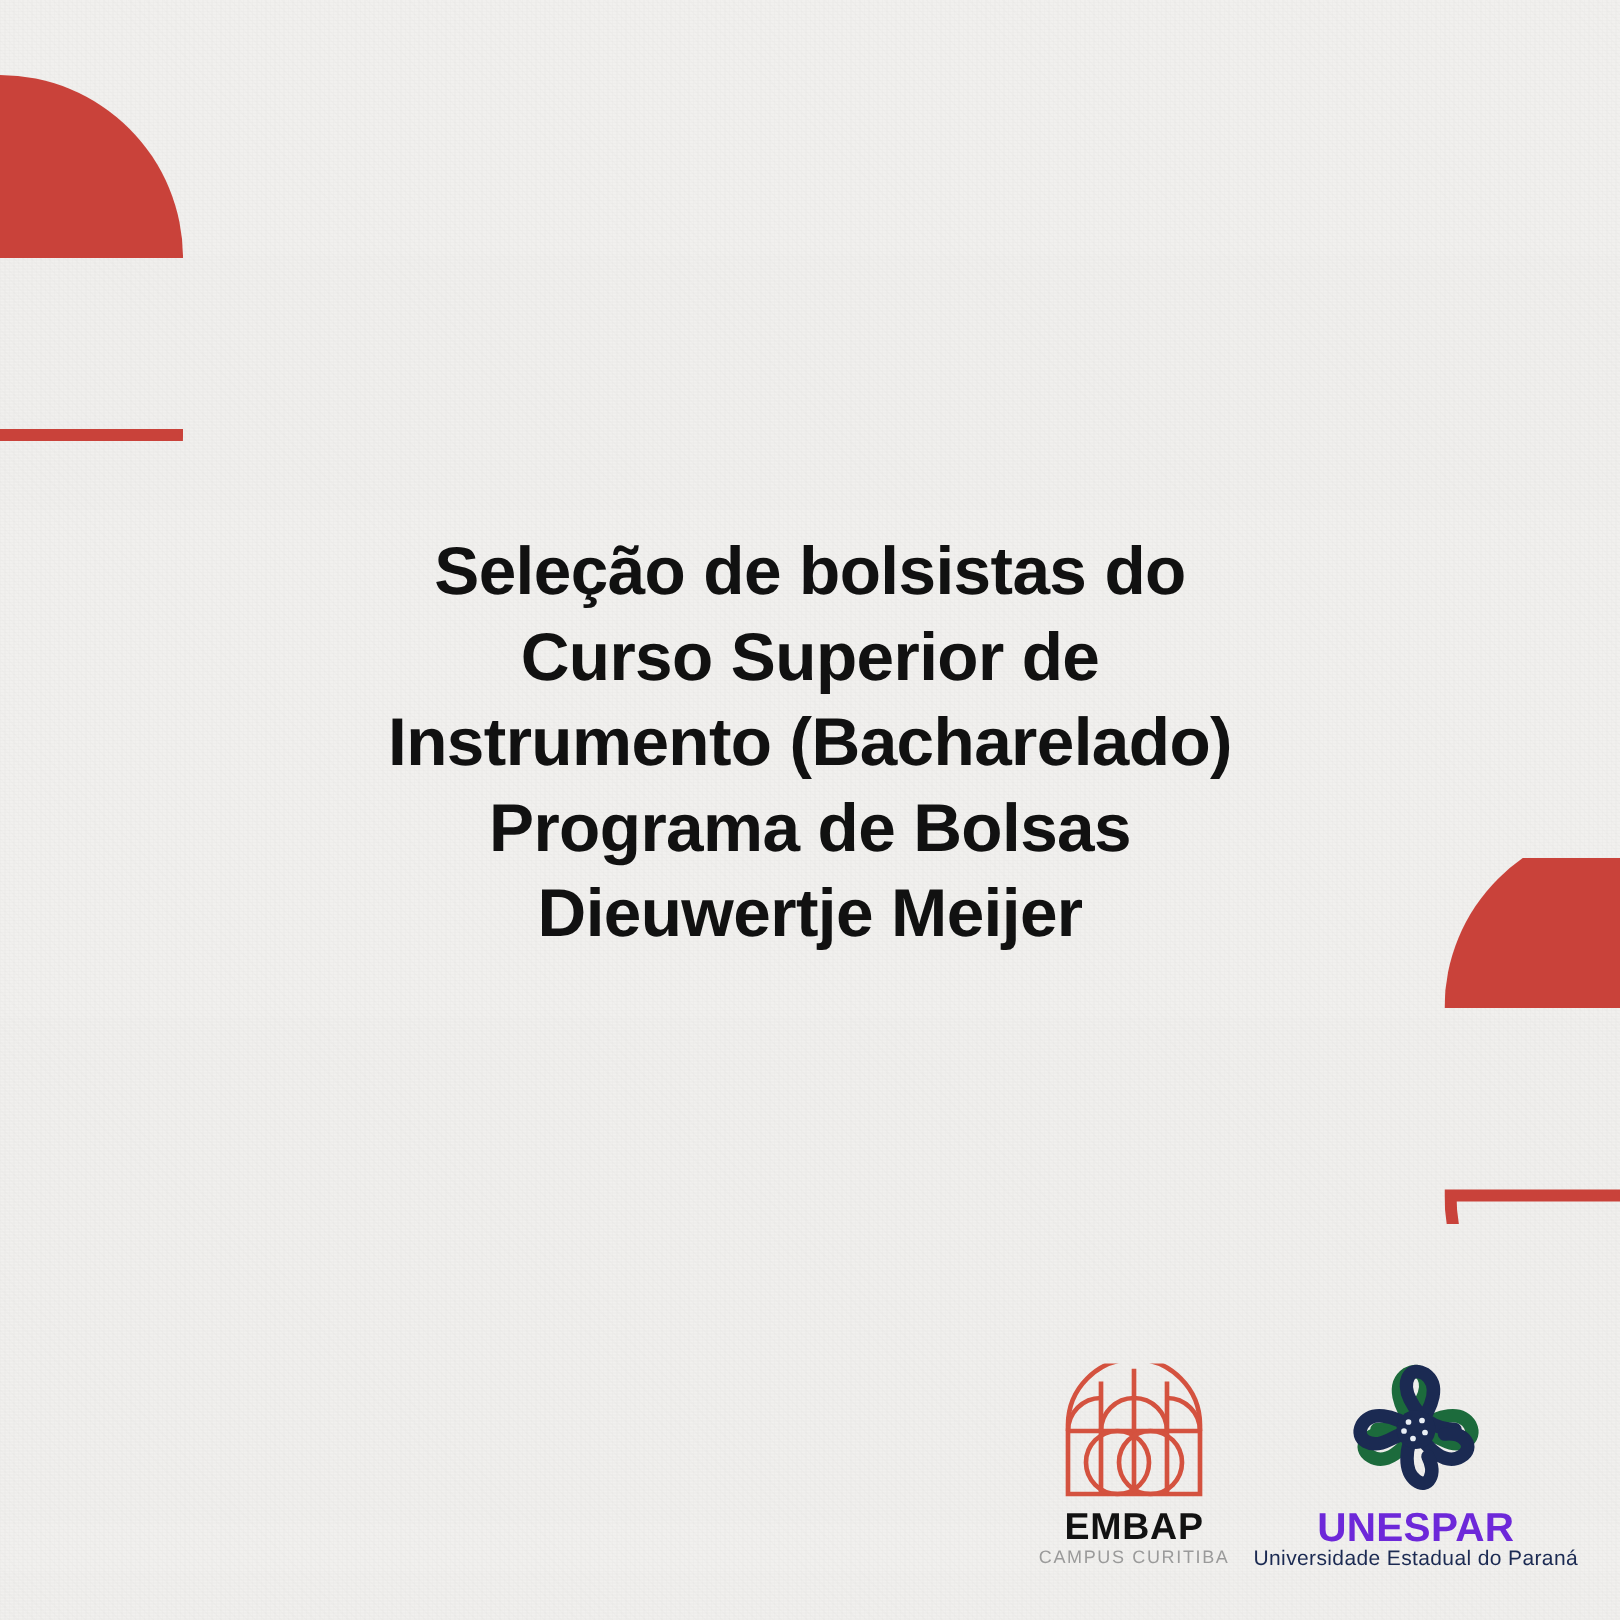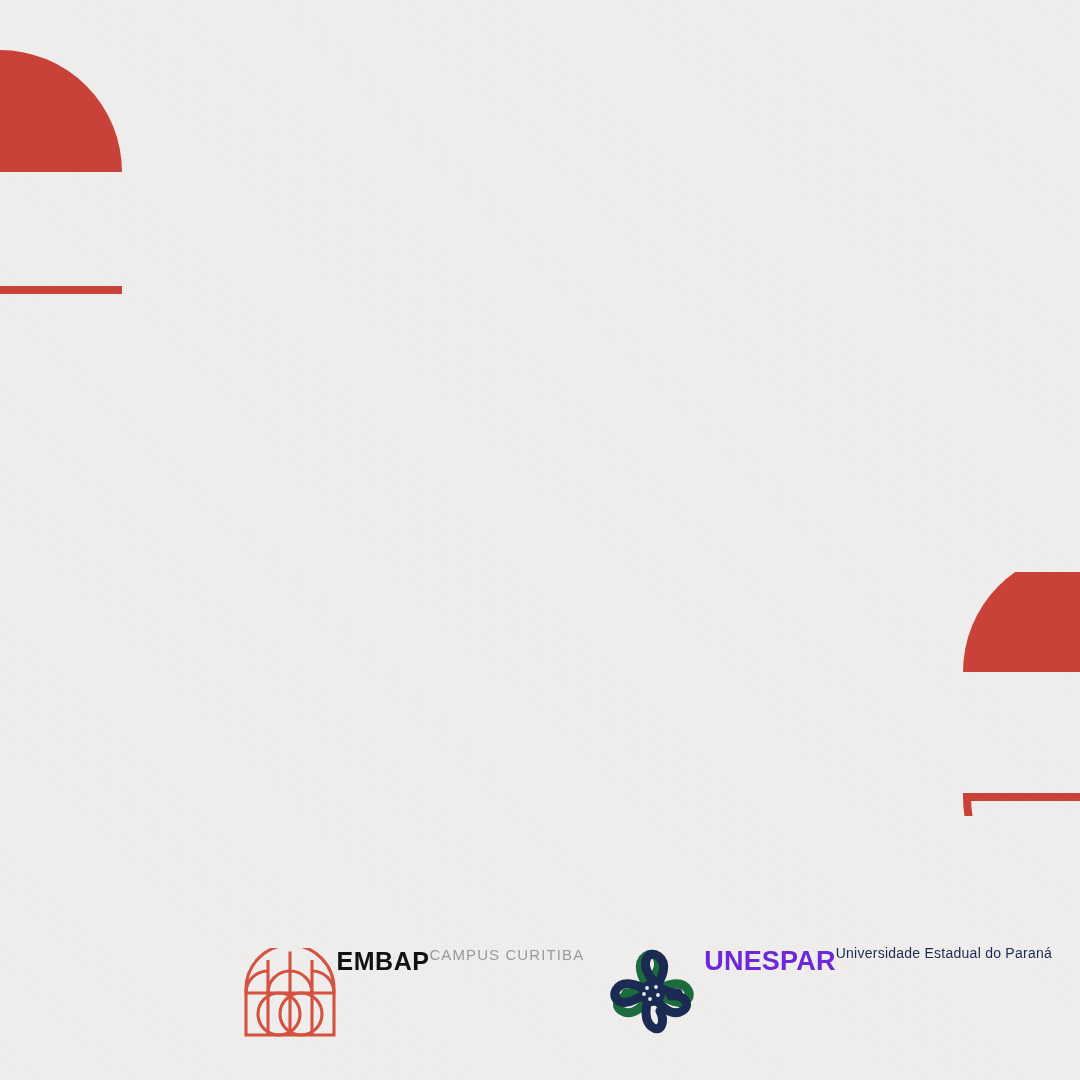--- a/index.html
+++ b/index.html
@@ -74,36 +74,37 @@
   #logo-strip {
     position: absolute;
     right: 28px;
     bottom: 36px;
     display: flex;
     align-items: flex-end;
     gap: 16px;
   }
   .logo-unit {
     display: flex;
-    flex-direction: row;
+    flex-direction: column;
+    align-items: center;
   }
   #embap-logo .logo-mark { margin-bottom: 6px; }
   #unespar-logo .logo-mark { margin-bottom: 5px; }
 
   .wordmark-embap {
     font-family: "Liberation Sans", sans-serif;
     font-weight: bold;
     font-size: 25px;
     letter-spacing: 0.5px;
     color: #121212;
     line-height: 26px;
   }
   .subwordmark-embap {
     font-family: "Liberation Sans", sans-serif;
-    font-size: 15px;
+    font-size: 12px;
     letter-spacing: 1.1px;
     color: #9a9a9a;
     line-height: 12px;
     margin-top: 1px;
   }
   .wordmark-unespar {
     font-family: "Liberation Sans", sans-serif;
     font-weight: bold;
     font-size: 27px;
     letter-spacing: 0.2px;
@@ -129,20 +130,27 @@
   <svg id="deco-top-left" class="deco-svg" width="244" height="244" viewBox="0 0 244 244" xmlns="http://www.w3.org/2000/svg">
     <path d="M 0 122 A 122 122 0 0 1 244 122 L 244 122 L 0 122 Z" fill="#c9423a"></path>
     <path d="M 4 240 A 118 118 0 0 0 240 240 L 240 240 L 4 240 Z" fill="none" stroke="#c9423a" stroke-width="8"></path>
   </svg>
 
   <svg id="deco-bottom-right" class="deco-svg" width="244" height="244" viewBox="0 0 244 244" xmlns="http://www.w3.org/2000/svg">
     <path d="M 0 100 A 122 122 0 0 1 244 100 L 244 100 L 0 100 Z" fill="#c9423a"></path>
     <path d="M 4 225 A 118 118 0 0 0 240 225 L 240 225 L 4 225 Z" fill="none" stroke="#c9423a" stroke-width="8"></path>
   </svg>
 
+  <div id="headline-block">
+    <span class="headline-line">Seleção de bolsistas do</span>
+    <span class="headline-line">Curso Superior de</span>
+    <span class="headline-line">Instrumento (Bacharelado)</span>
+    <span class="headline-line">Programa de Bolsas</span>
+    <span class="headline-line">Dieuwertje Meijer</span>
+  </div>
 
   <div id="logo-strip">
 
     <div id="embap-logo" class="logo-unit">
       <svg class="logo-mark" width="94" height="90" viewBox="0 0 94 90" xmlns="http://www.w3.org/2000/svg">
         <g fill="none" stroke="#d4523f" stroke-width="3.1">
 
           <path d="M 3 87 L 3 41 A 44 44 0 0 1 91 41 L 91 87 Z"></path>
 
           <line x1="3" y1="45" x2="91" y2="45"></line>

